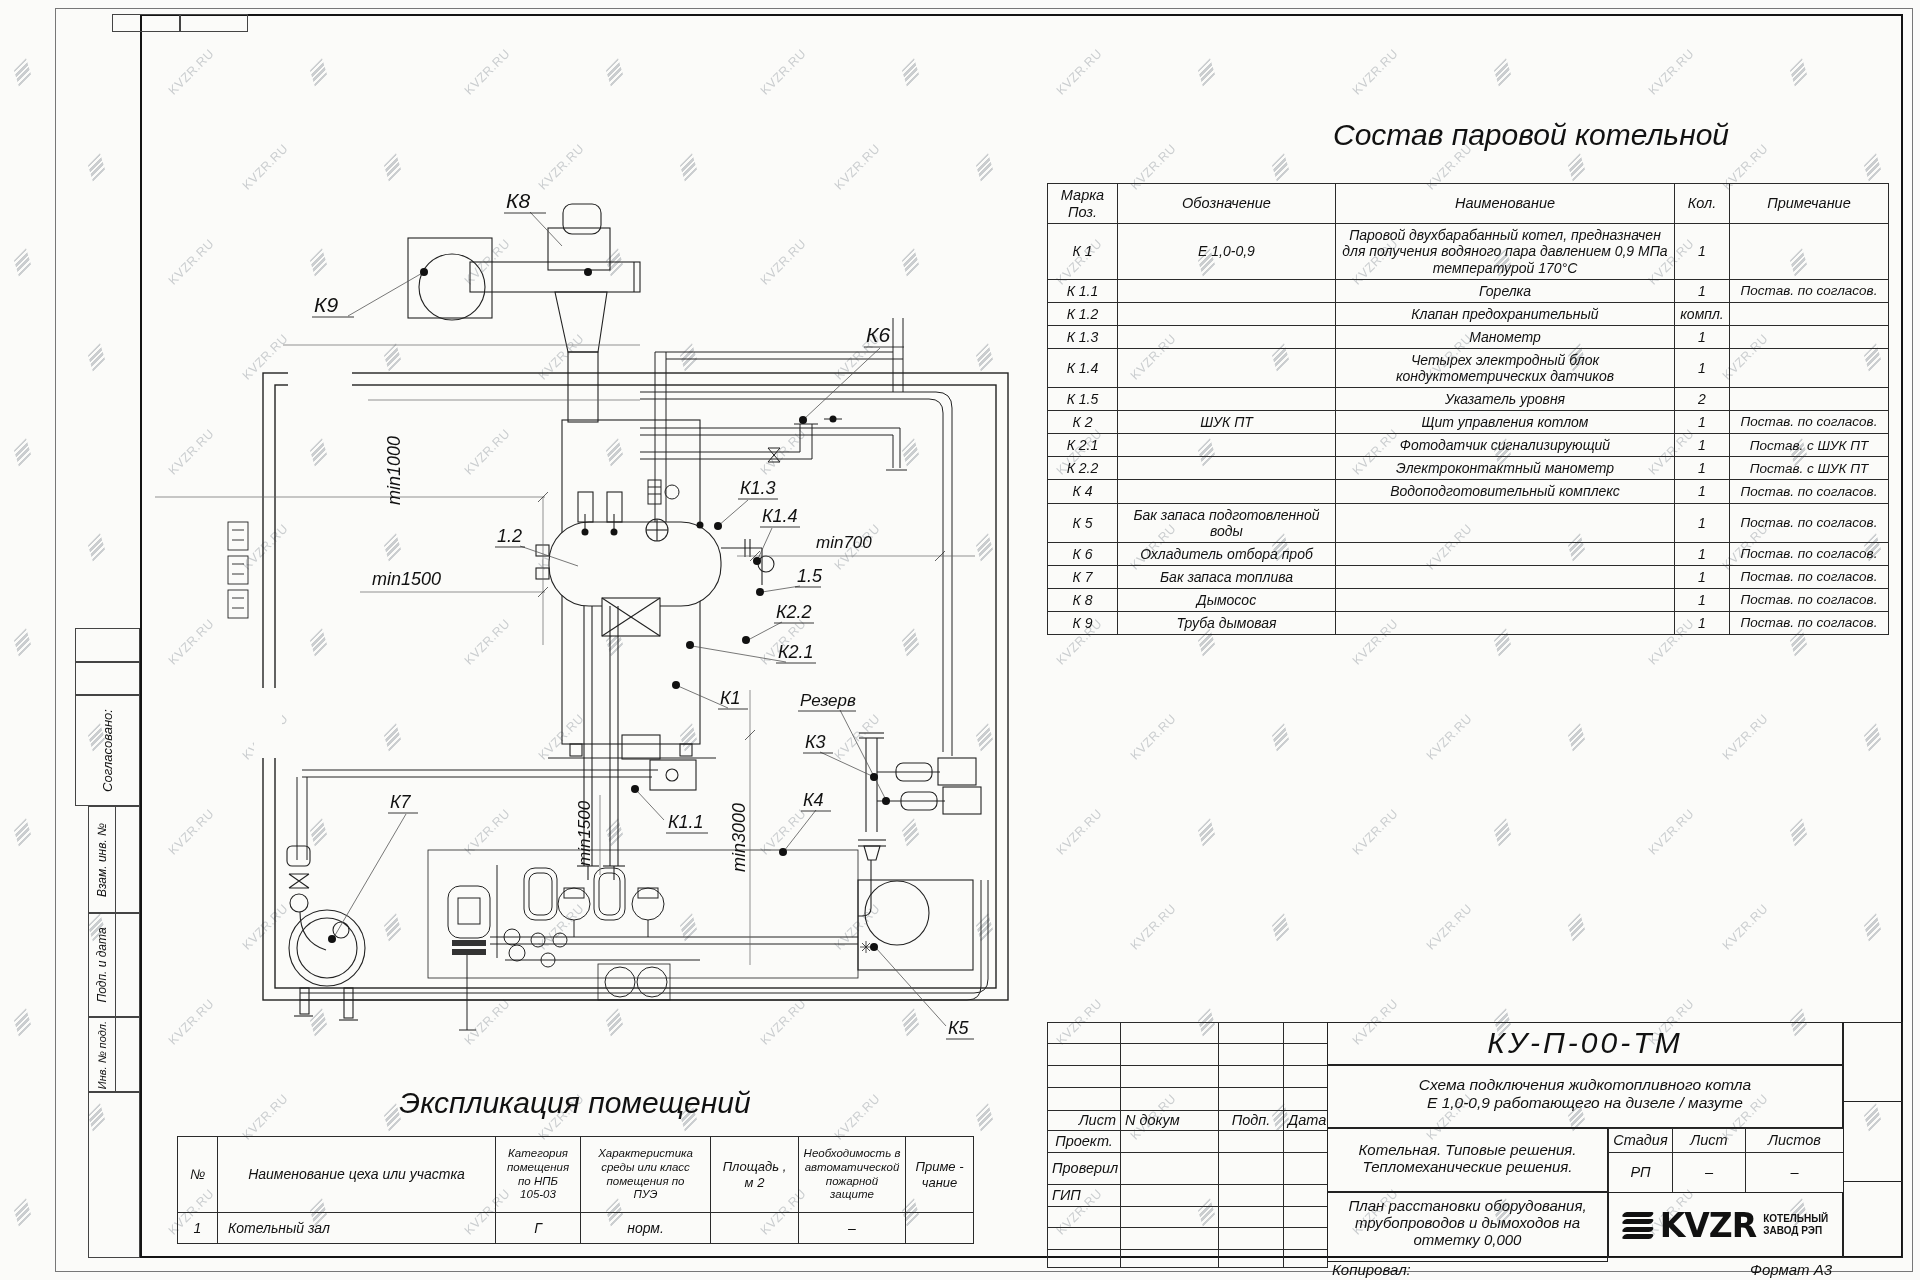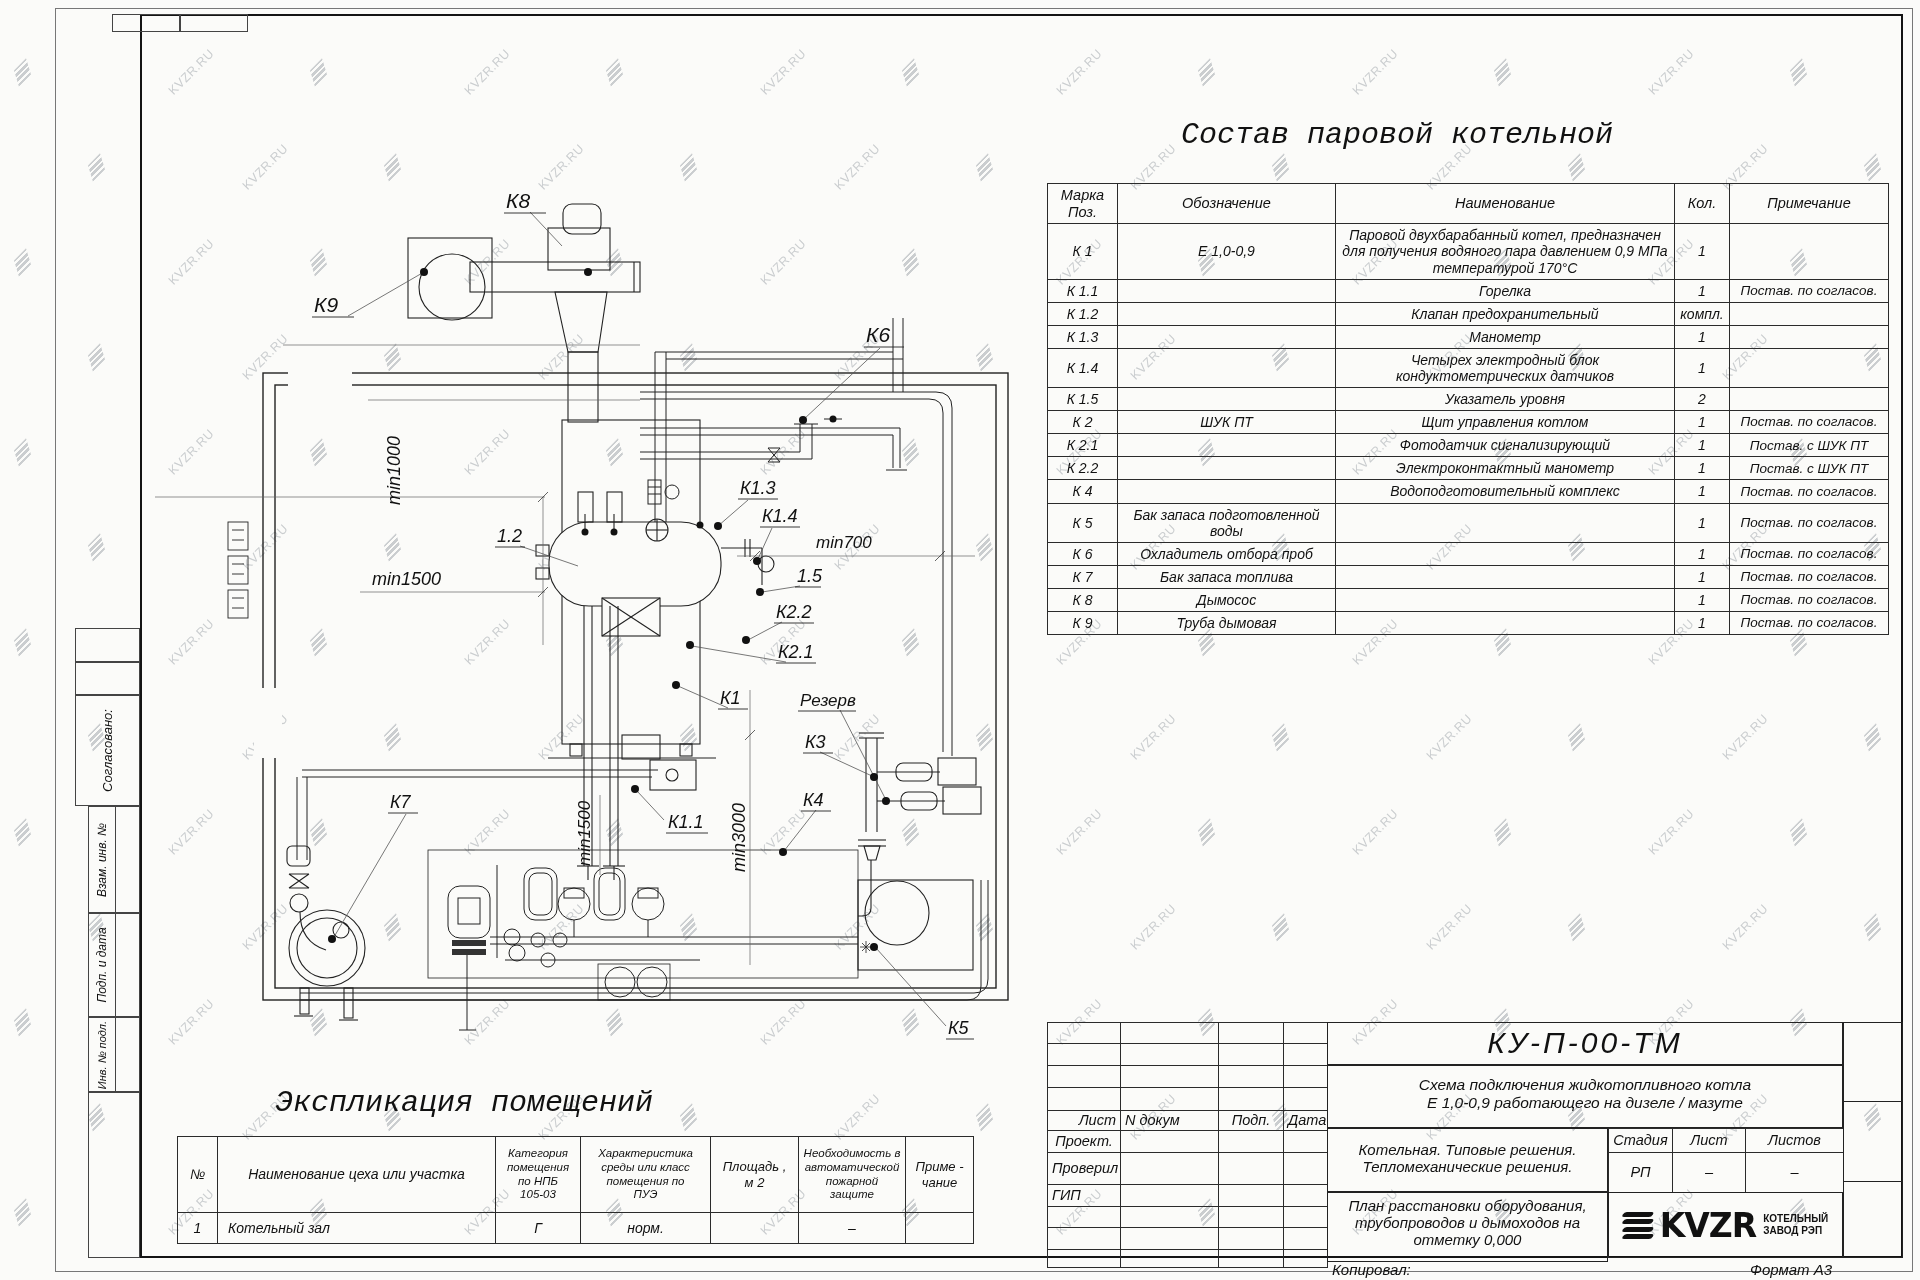--- a/index.html
+++ b/index.html
@@ -21,21 +21,21 @@
     background:repeating-linear-gradient(0deg,#9aa0a6 0 2.4px,transparent 2.4px 4.4px);
     transform:rotate(-45deg) skewX(-28deg);
   }
   #outer-border{left:55px;top:8px;width:1858px;height:1264px;border:1px solid #777;z-index:2;}
   #main-frame{left:140px;top:14px;width:1763px;height:1244px;border:2px solid #141414;z-index:2;}
   .corner-box{top:14px;height:18px;width:68px;border:1px solid #444;z-index:3;}
   .margin-cell{border:1px solid #444;z-index:3;background:transparent;}
   .vwrap{position:absolute;inset:0;display:flex;align-items:center;justify-content:center;}
   .vtext{transform:rotate(-90deg);white-space:nowrap;font-style:italic;font-size:13px;}
   
-  .gtitle{font-style:italic;z-index:3;font-family:Liberation Mono, monospace;}
+  .gtitle{font-style:italic;text-align:center;z-index:3;}
   table.gtbl{border-collapse:collapse;table-layout:fixed;z-index:3;position:absolute;background:transparent;}
   table.gtbl th,table.gtbl td{
     border:1px solid #2b2b2b;font-weight:normal;font-style:italic;
     text-align:center;vertical-align:middle;padding:3px 4px;line-height:1.15;
     overflow:hidden;
   }
   #sostav-table{left:1047px;top:183px;width:796px;font-size:14px;border:1.6px solid #222;}
   #sostav-table th{font-size:14.5px;}
   #sostav-table .c0{width:61px;}
   #sostav-table .c1{width:209px;}

